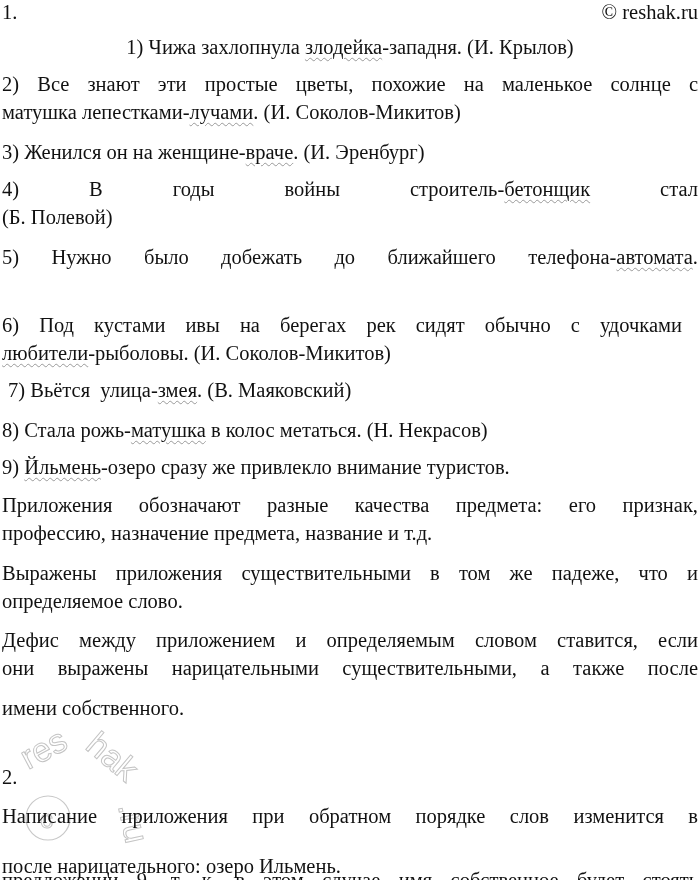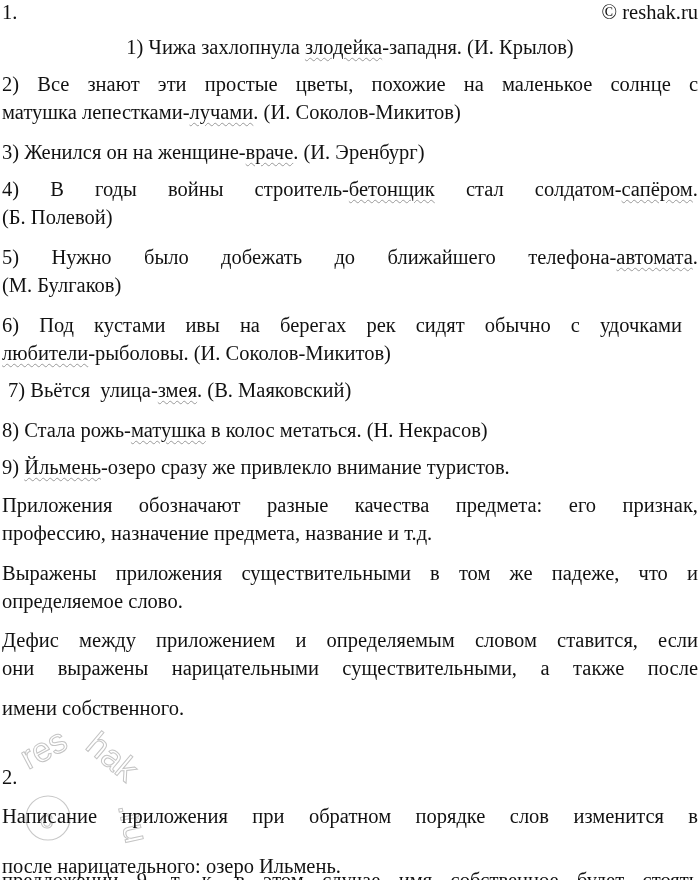--- a/index.html
+++ b/index.html
@@ -47,34 +47,32 @@
     <span>Женился он на женщине-</span><span class="uw">враче</span><span>. (И. Эренбург)</span>
   </div>
 
   <div class="line" style="top:177px; display:flex; justify-content:space-between;">
     <span>4)</span>
     <span>В</span>
     <span>годы</span>
     <span>войны</span>
     <span>строитель-<span class="uw">бетонщик</span></span>
     <span>стал</span>
-    <span>солдатом-<span class="uw">сапёром</span>.</span>
   </div>
   <div class="line" style="top:205px;">(Б. Полевой)</div>
 
   <div class="line" style="top:245px; display:flex; justify-content:space-between;">
     <span>5)</span>
     <span>Нужно</span>
     <span>было</span>
     <span>добежать</span>
     <span>до</span>
     <span>ближайшего</span>
     <span>телефона-<span class="uw">автомата</span>.</span>
   </div>
-  <div class="line" style="top:273px;">(М. Булгаков)</div>
 
   <div class="line just" style="top:313px; width:680px;">
     <span>6)</span> <span>Под кустами ивы на берегах рек сидят обычно с удочками</span>
   </div>
   <div class="line" style="top:341px;">
     <span class="uw">любители</span><span>-рыболовы. (И. Соколов-Микитов)</span>
   </div>
 
   <div class="line" style="top:378px;margin-left:6px;">
     <span>7)</span>

